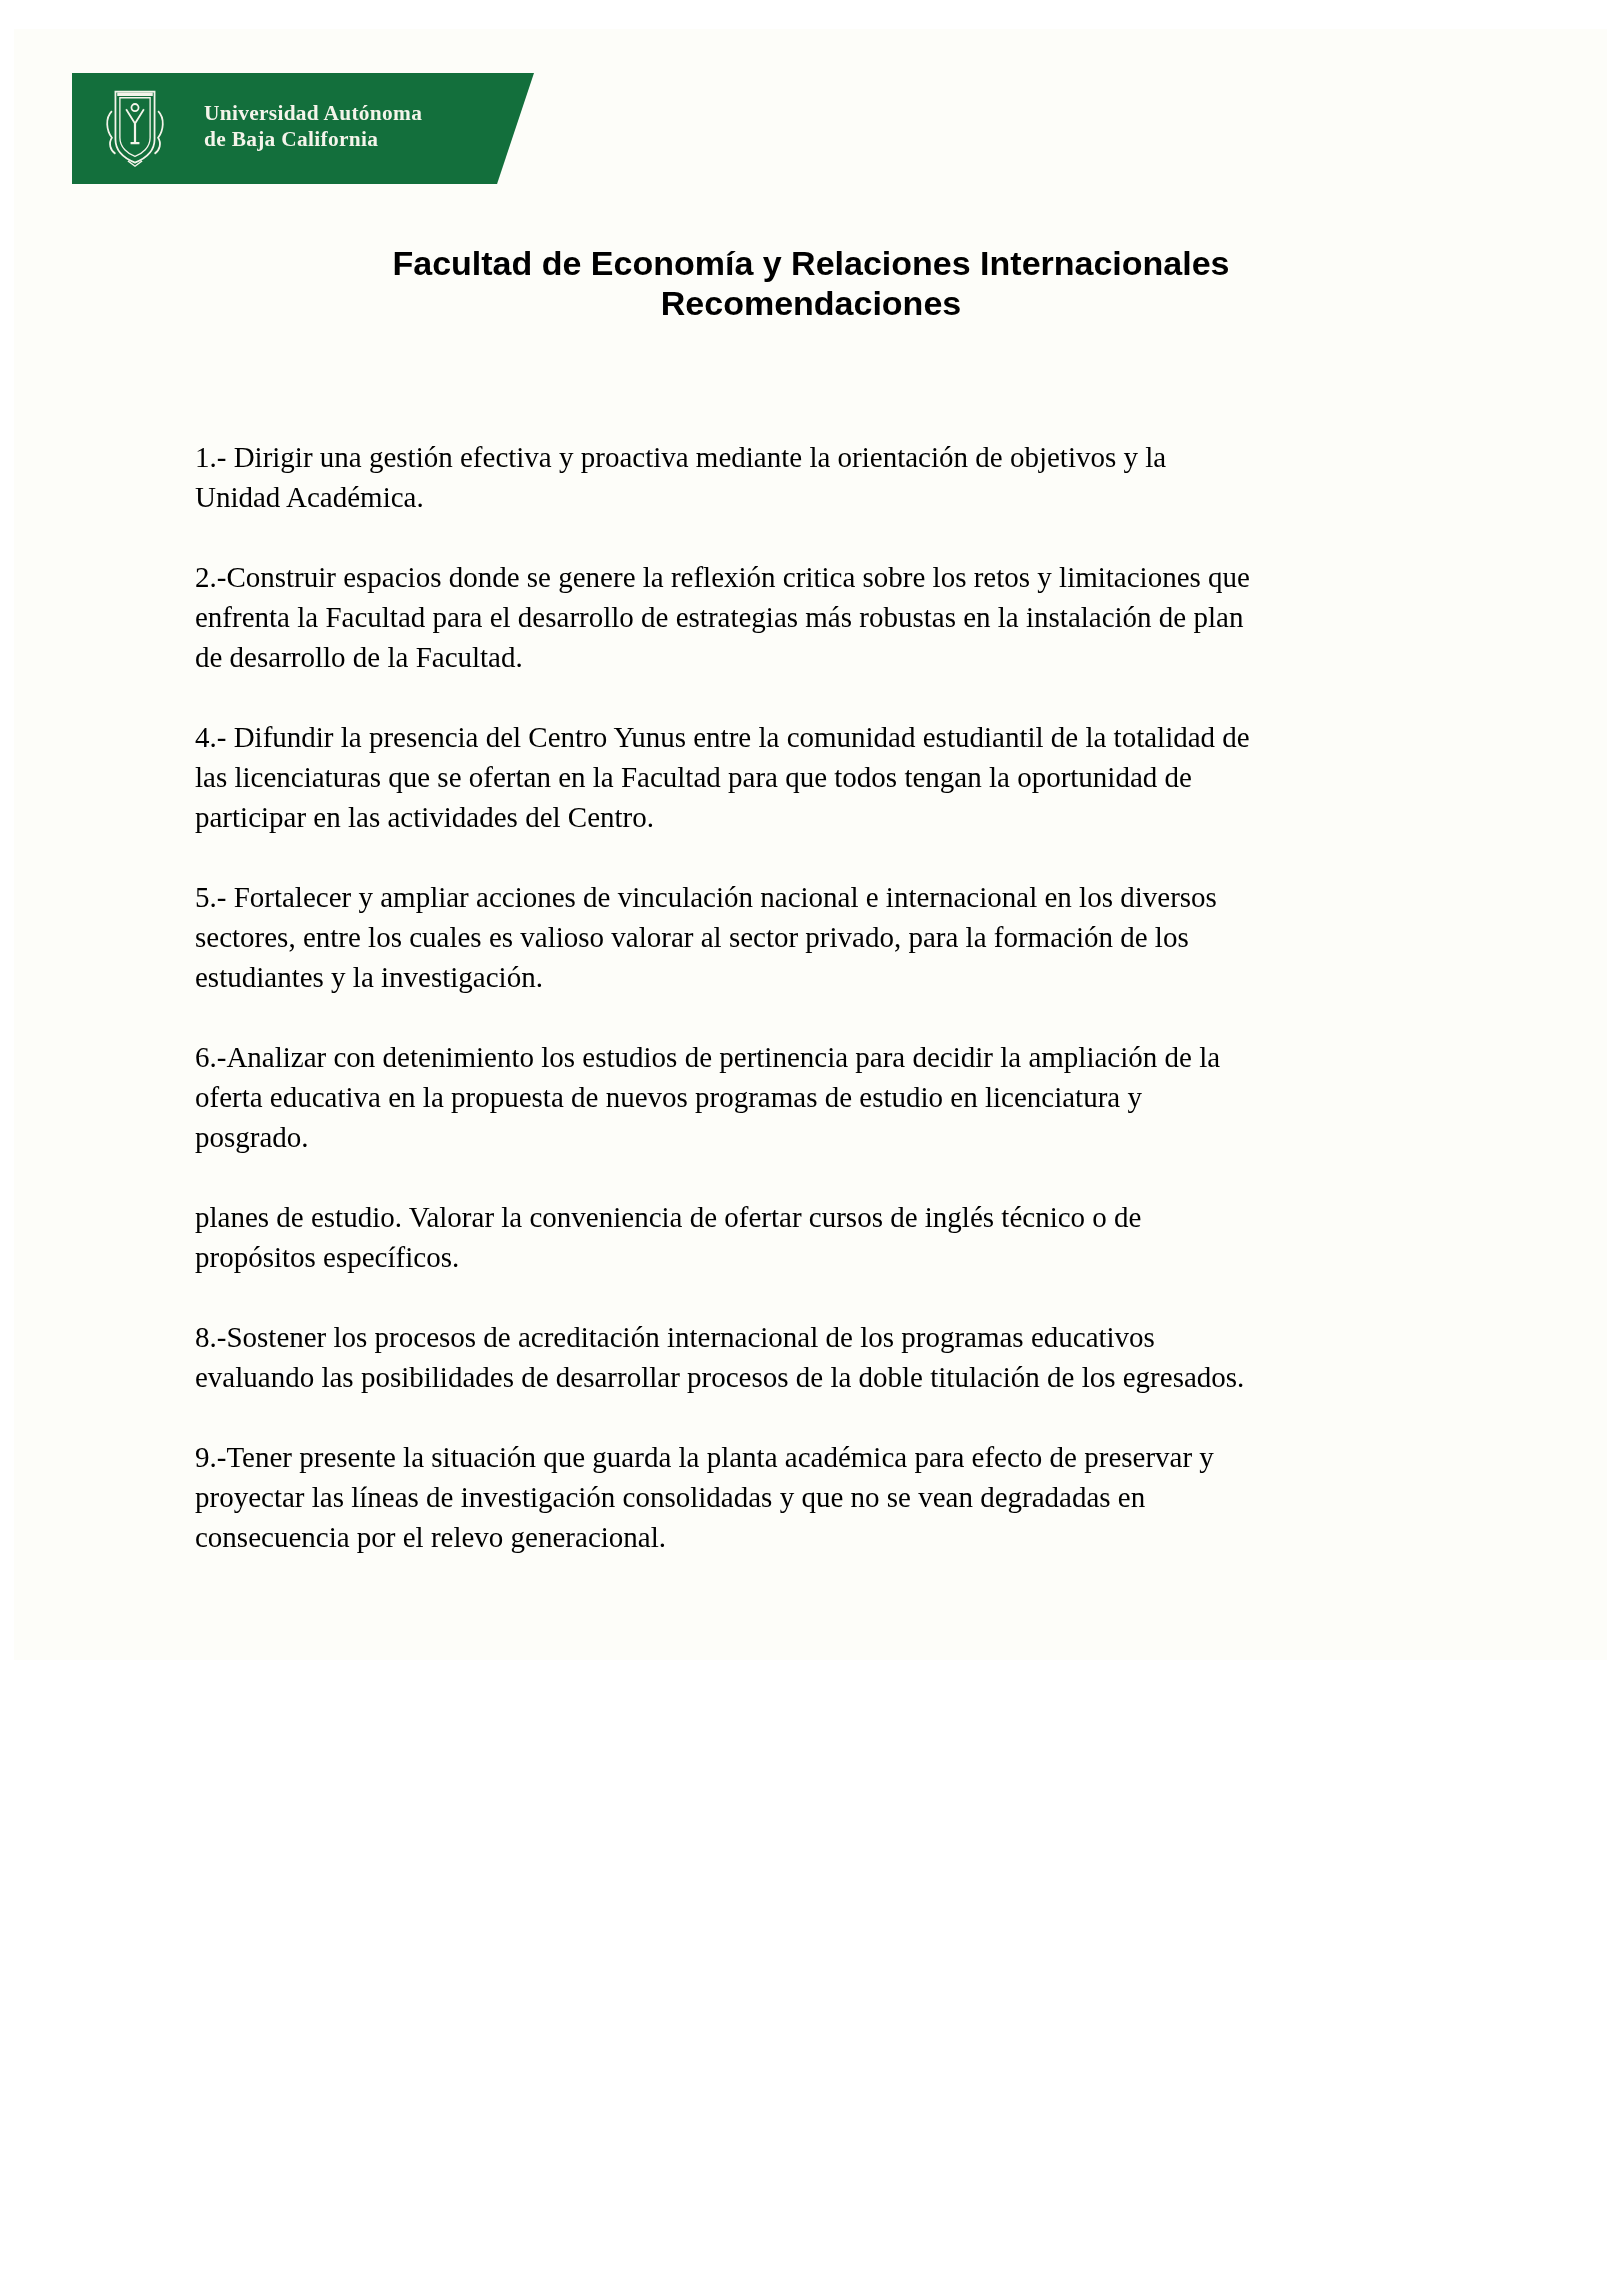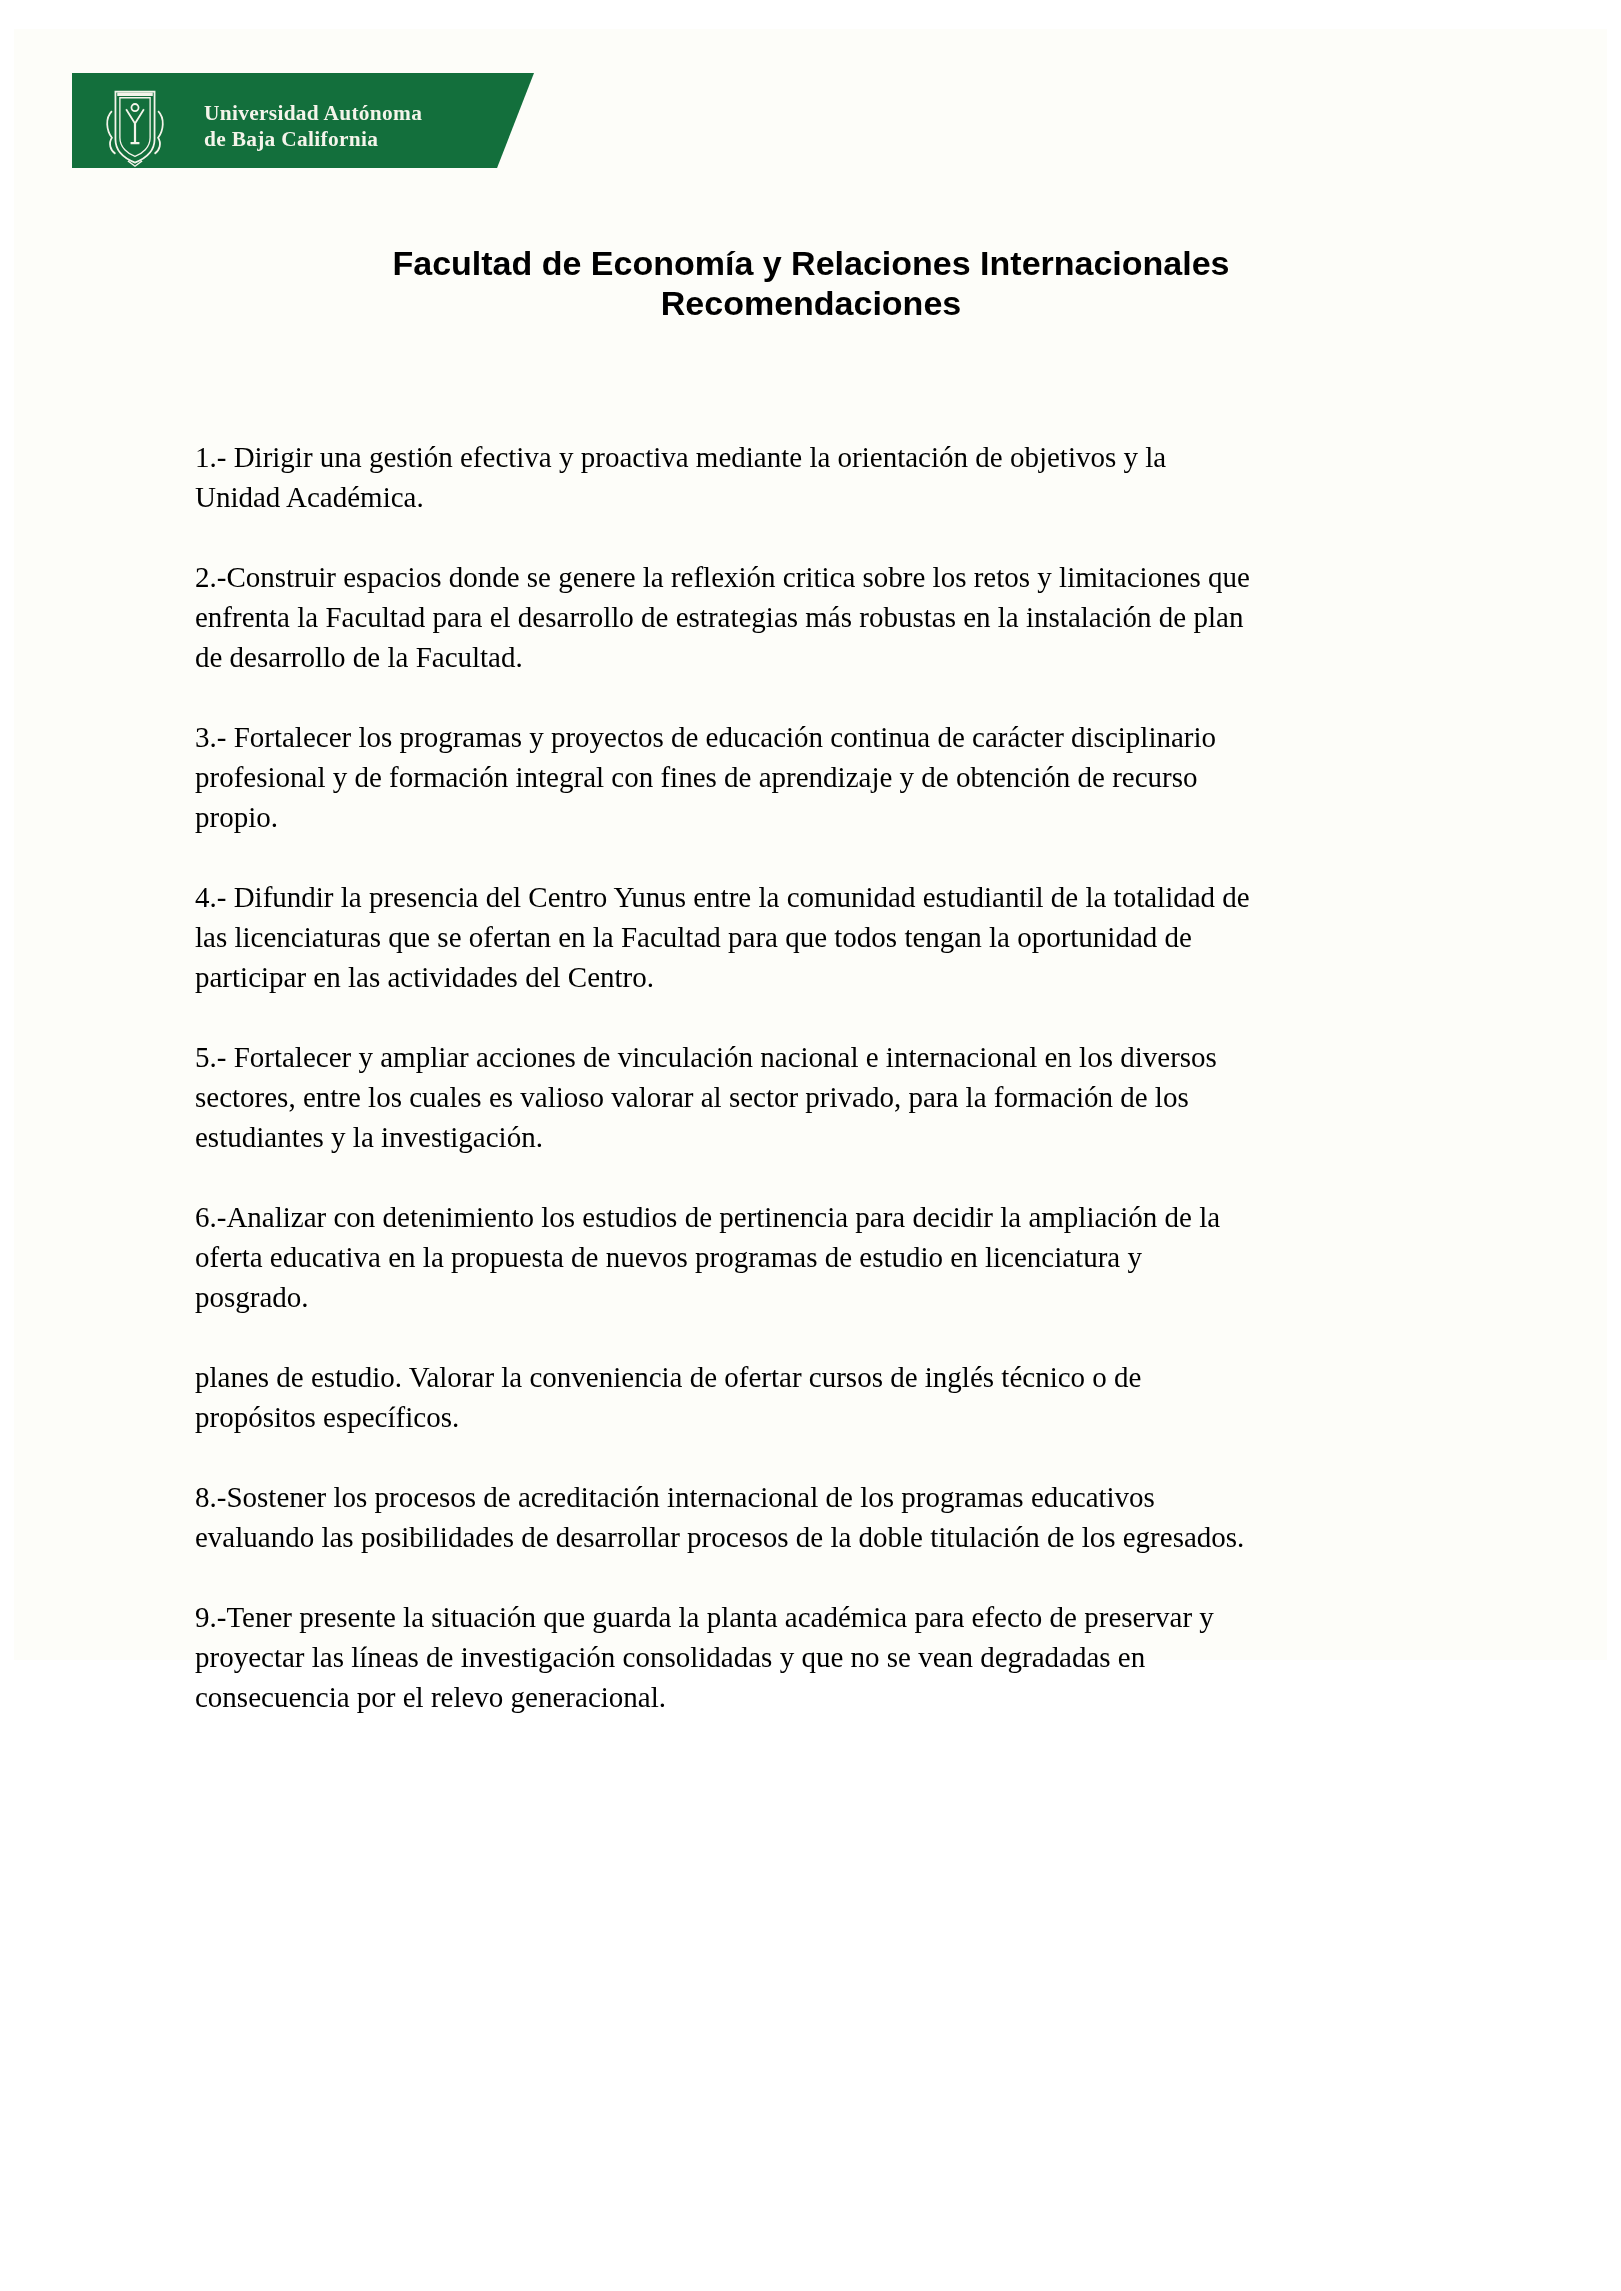--- a/index.html
+++ b/index.html
@@ -21,21 +21,21 @@
       top: 28.5px;
       width: 1593px;
       height: 1631px;
       background: #fdfdf9;
     }
     .banner {
       position: absolute;
       left: 72px;
       top: 73px;
       width: 462px;
-      height: 95px;
+      height: 111px;
       background: #136f3c;
       clip-path: polygon(0 0, 100% 0, 92% 100%, 0 100%);
     }
     .shield {
       position: absolute;
       left: 31px;
       top: 15px;
       width: 64px;
       height: 80px;
     }
@@ -111,25 +111,20 @@
   <div class="item">
     <span class="line">1.- Dirigir una gestión efectiva y proactiva mediante la orientación de objetivos y la</span>
     <span class="line">Unidad Académica.</span>
   </div>
   <div class="item">
     <span class="line">2.-Construir espacios donde se genere la reflexión critica sobre los retos y limitaciones que</span>
     <span class="line">enfrenta la Facultad para el desarrollo de estrategias más robustas en la instalación de plan</span>
     <span class="line">de desarrollo de la Facultad.</span>
   </div>
   <div class="item">
-    <span class="line">3.- Fortalecer los programas y proyectos de educación continua de carácter disciplinario</span>
-    <span class="line">profesional y de formación integral con fines de aprendizaje y de obtención de recurso</span>
-    <span class="line">propio.</span>
-  </div>
-  <div class="item">
     <span class="line">4.- Difundir la presencia del Centro Yunus entre la comunidad estudiantil de la totalidad de</span>
     <span class="line">las licenciaturas que se ofertan en la Facultad para que todos tengan la oportunidad de</span>
     <span class="line">participar en las actividades del Centro.</span>
   </div>
   <div class="item">
     <span class="line">5.- Fortalecer y ampliar acciones de vinculación nacional e internacional en los diversos</span>
     <span class="line">sectores, entre los cuales es valioso valorar al sector privado, para la formación de los</span>
     <span class="line">estudiantes y la investigación.</span>
   </div>
   <div class="item">

